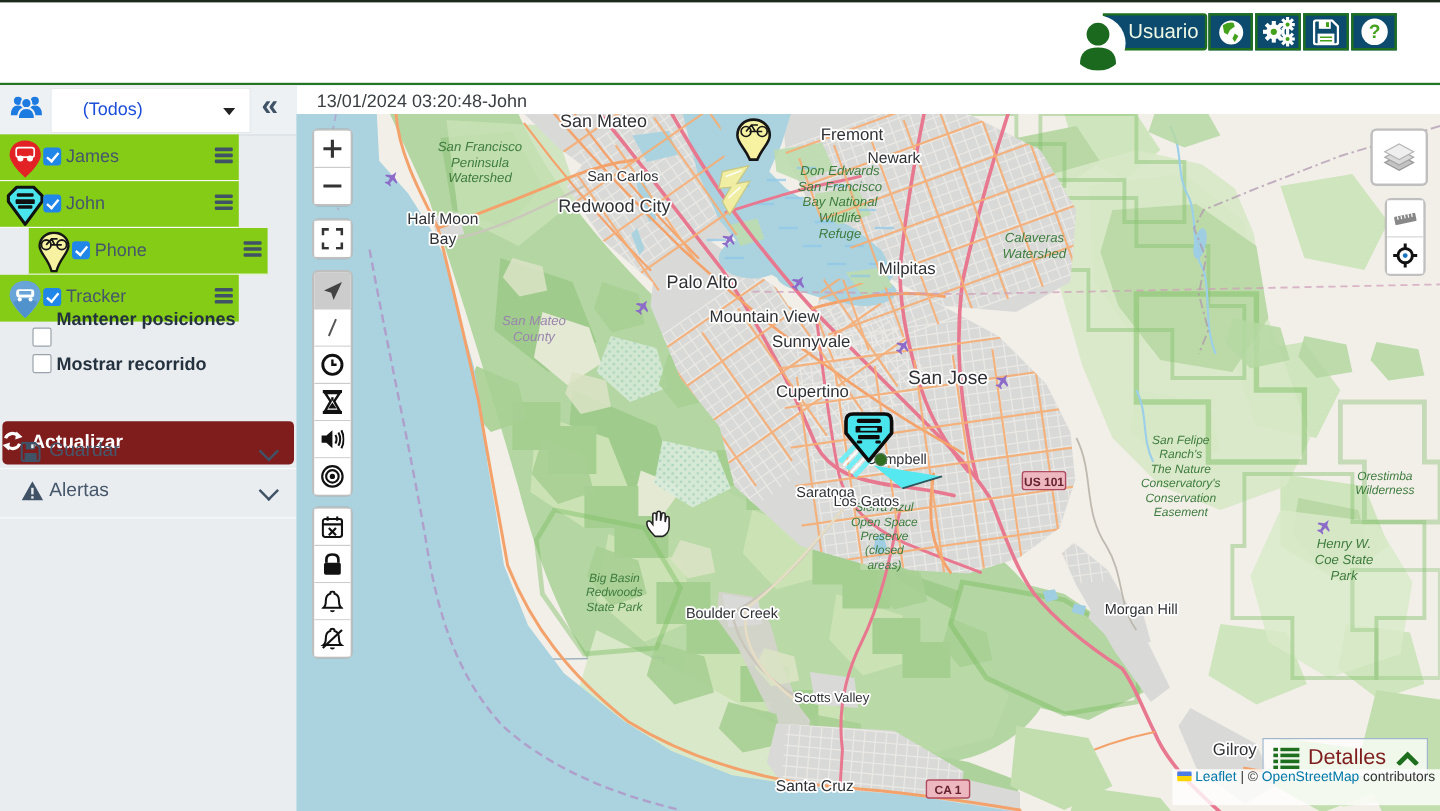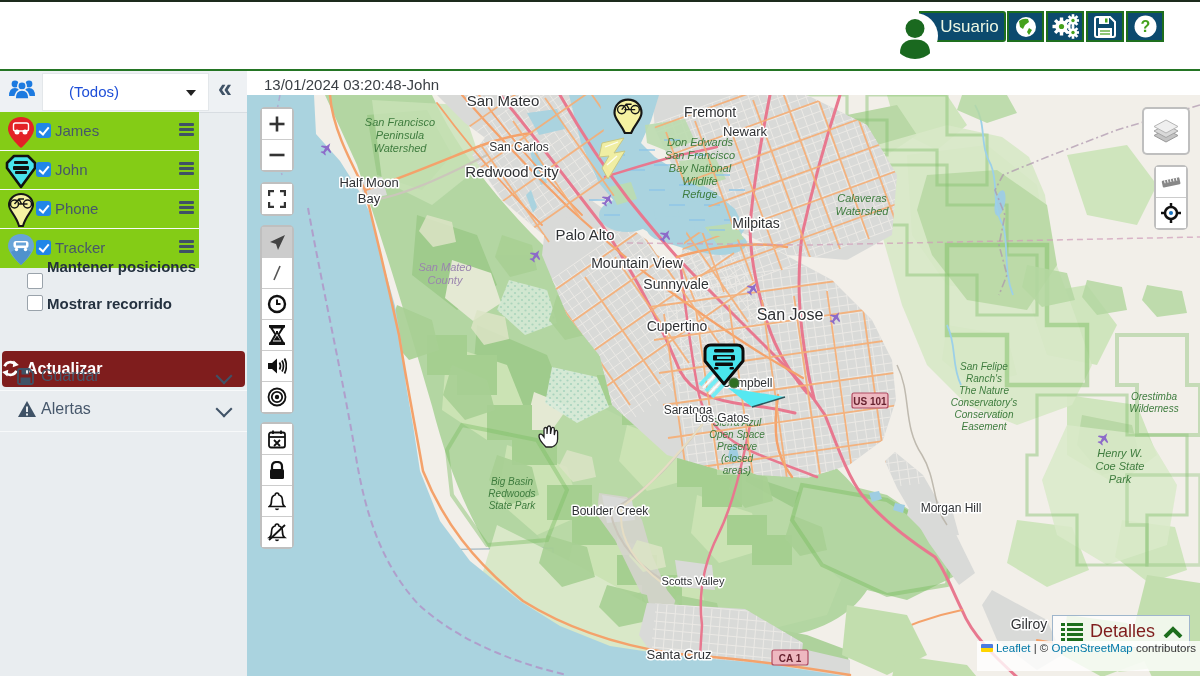--- a/index.html
+++ b/index.html
@@ -192,21 +192,21 @@
         </g>
       </svg>
     <span class="cbx"></span>
       <span class="nm">John</span>
     <span class="ham">
         <div></div>
         <div></div>
         <div></div>
       </span>
   </div>
-  <div class="devrow" style="top:119px;">
+  <div class="devrow" style="top:119px;margin-left:24px;">
     <svg class="abs" style="left:6px;top:3px;" width="30" height="34" viewBox="0 0 30 34">
       <path d="M15 1 C22 1 27 6 27 12 C27 18 20 22 17 33 L13 33 C10 22 3 18 3 12 C3 6 8 1 15 1Z" fill="#f6f2a2" stroke="#161616" stroke-width="2"></path>
       <g stroke="#161616" stroke-width="1.5" fill="none">
           <circle cx="8.5" cy="11" r="4"></circle>
           <circle cx="21.5" cy="11" r="4"></circle>
       <path d="M8.5 11 L13 6 L18 6 M13 6 L15.5 11 L21.5 11 M12 11 L15.5 11"></path>
         </g>
       </svg>
     <span class="cbx"></span>
       <span class="nm">Phone</span>

